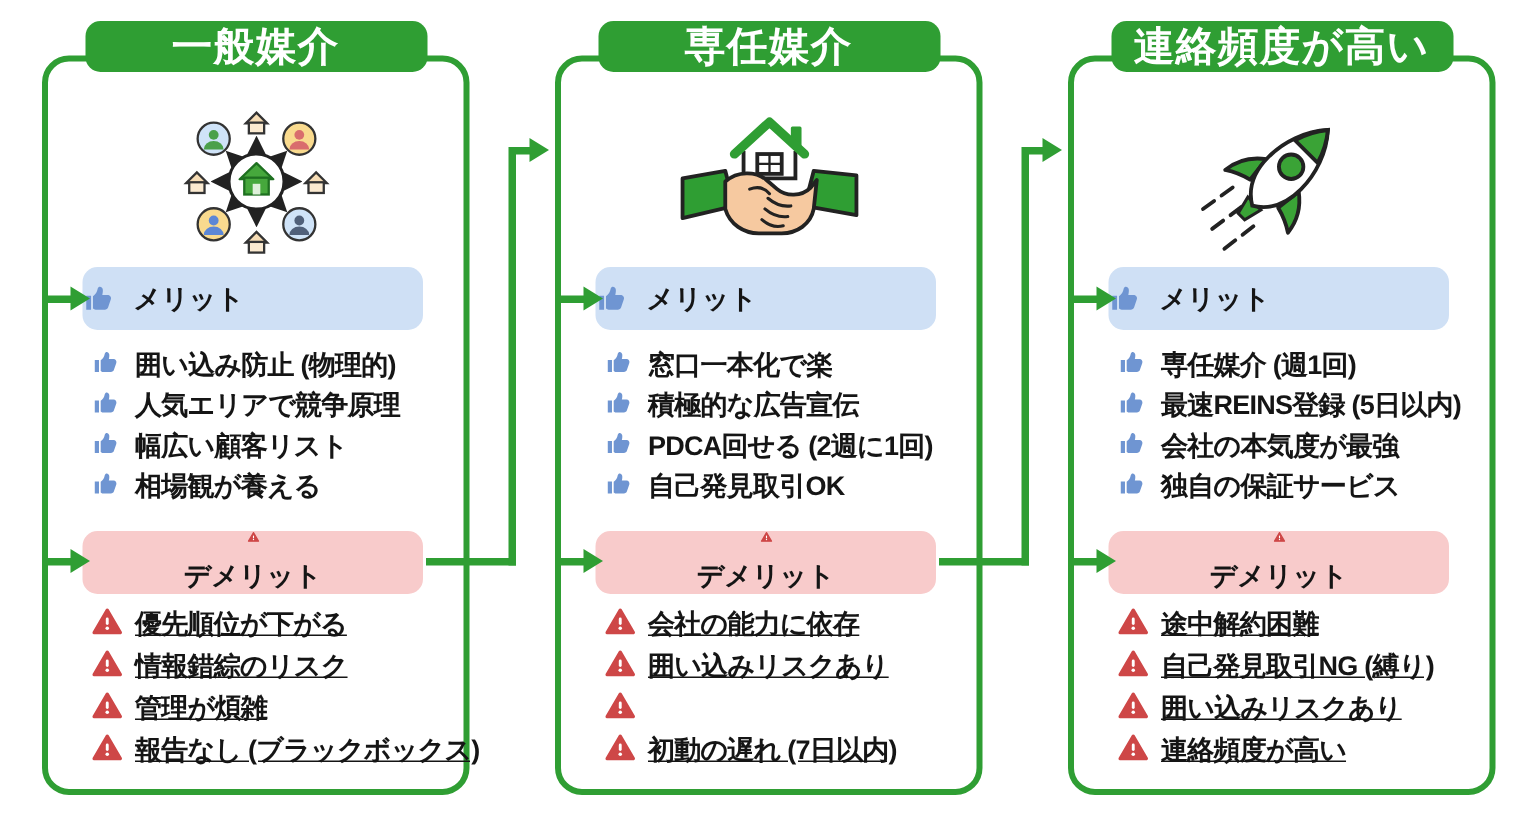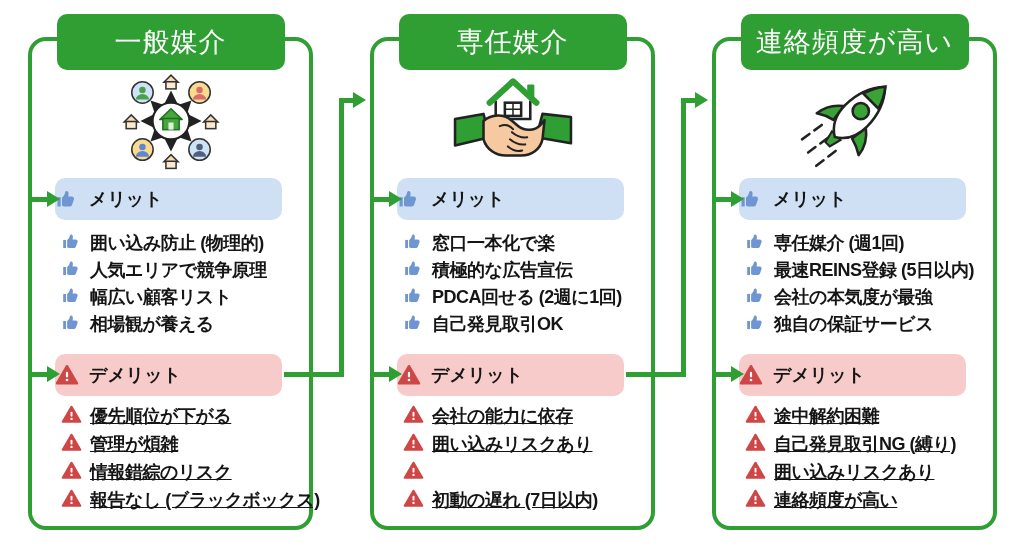--- a/index.html
+++ b/index.html
@@ -12,32 +12,32 @@
   }
   html,body{margin:0;padding:0;background:#fff;}
   #canvas{
     position:relative;width:1024px;height:559px;background:#ffffff;overflow:hidden;
     font-family:"Liberation Sans","DejaVu Sans",sans-serif;color:var(--ink);
   }
   .col{position:absolute;top:37px;width:285px;height:493px;}
   .frame{position:absolute;inset:0;border:4px solid var(--green);border-radius:18px;background:#fff;}
   .title{
     position:absolute;top:-23px;left:50%;transform:translateX(-50%);
-    width:228px;height:56px;background:var(--green);border-radius:10px;
+    width:228px;height:34px;background:var(--green);border-radius:10px;
     display:flex;align-items:center;justify-content:center;
-    color:#fff;font-size:27px;font-weight:normal;letter-spacing:1px;white-space:nowrap;z-index:3;
+    color:#fff;font-size:27px;font-weight:bold;letter-spacing:1px;white-space:nowrap;z-index:3;
   }
   .icon-area{position:absolute;top:28px;left:0;width:100%;height:112px;display:flex;align-items:center;justify-content:center;z-index:1;}
   .badge{
     position:absolute;left:27px;width:227px;height:42px;border-radius:10px;
     display:flex;align-items:center;justify-content:flex-start;gap:10px;
     font-size:18px;font-weight:bold;z-index:2;white-space:nowrap;
   }
   .badge.merit{top:141px;background:var(--merit-bg);}
-  .badge.demerit{top:317px;background:var(--demerit-bg);}
+  .badge.demerit{top:317px;background:var(--demerit-bg);flex-direction:column;}
   .badge .bicon{width:24px;height:24px;display:block;}
   .list{position:absolute;left:33px;right:2px;z-index:2;}
   .list.merits{top:194px;}
   .list.demerits{top:367px;}
   .row{display:flex;align-items:flex-start;gap:8px;height:27px;white-space:nowrap;}
   .list.demerits .row{height:28px;text-decoration:underline;}
   .row .ric{width:21px;height:21px;flex:0 0 21px;display:block;}
   .row .rtext{font-size:18px;font-weight:bold;letter-spacing:-0.5px;}
   
   .hline{position:absolute;height:5px;background:var(--green);z-index:4;}
@@ -169,29 +169,29 @@
             <circle cx="12" cy="17" r="1.35" fill="#fff"></circle>
           </svg>
           <span class="rtext">優先順位が下がる</span>
         </div>
       <div class="row">
           <svg class="ric" viewBox="0 0 24 24">
             <path d="M12 3.2 22 20.3H2z" fill="#ce4747" stroke="#ce4747" stroke-width="2.5" stroke-linejoin="round"></path>
             <rect x="10.9" y="8.8" width="2.2" height="5.6" rx="1.1" fill="#fff"></rect>
             <circle cx="12" cy="17" r="1.35" fill="#fff"></circle>
           </svg>
+          <span class="rtext">情報錯綜のリスク</span>
+        </div>
+      <div class="row">
+          <svg class="ric" viewBox="0 0 24 24">
+            <path d="M12 3.2 22 20.3H2z" fill="#ce4747" stroke="#ce4747" stroke-width="2.5" stroke-linejoin="round"></path>
+            <rect x="10.9" y="8.8" width="2.2" height="5.6" rx="1.1" fill="#fff"></rect>
+            <circle cx="12" cy="17" r="1.35" fill="#fff"></circle>
+          </svg>
           <span class="rtext">管理が煩雑</span>
-        </div>
-      <div class="row">
-          <svg class="ric" viewBox="0 0 24 24">
-            <path d="M12 3.2 22 20.3H2z" fill="#ce4747" stroke="#ce4747" stroke-width="2.5" stroke-linejoin="round"></path>
-            <rect x="10.9" y="8.8" width="2.2" height="5.6" rx="1.1" fill="#fff"></rect>
-            <circle cx="12" cy="17" r="1.35" fill="#fff"></circle>
-          </svg>
-          <span class="rtext">情報錯綜のリスク</span>
         </div>
       <div class="row">
           <svg class="ric" viewBox="0 0 24 24">
             <path d="M12 3.2 22 20.3H2z" fill="#ce4747" stroke="#ce4747" stroke-width="2.5" stroke-linejoin="round"></path>
             <rect x="10.9" y="8.8" width="2.2" height="5.6" rx="1.1" fill="#fff"></rect>
             <circle cx="12" cy="17" r="1.35" fill="#fff"></circle>
           </svg>
           <span class="rtext">報告なし (ブラックボックス)</span>
         </div>
     </div>

